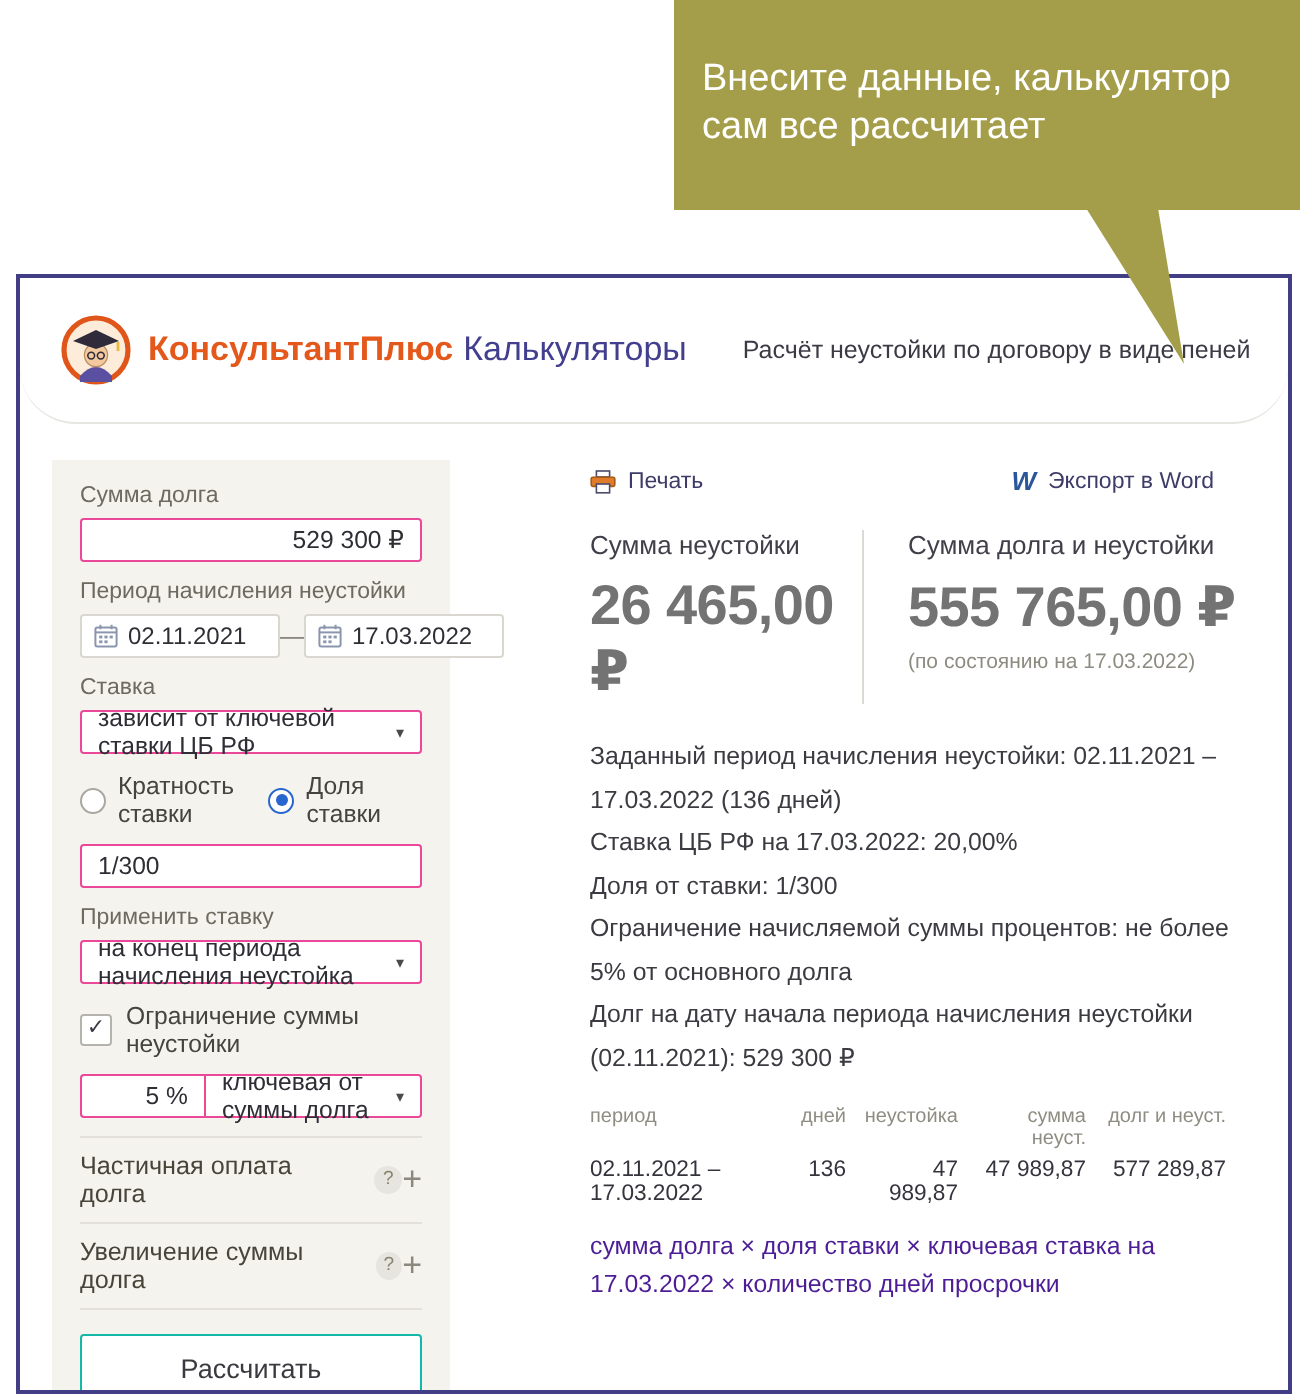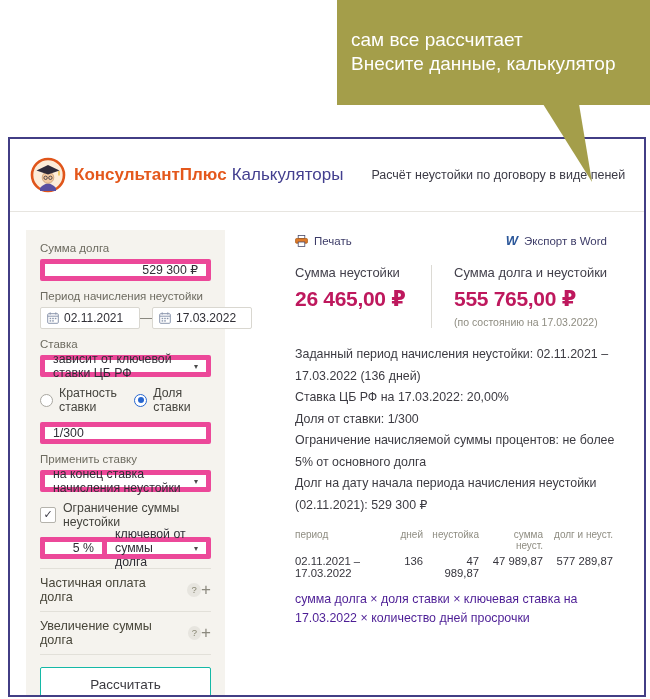--- a/index.html
+++ b/index.html
@@ -12,32 +12,32 @@
   .bubble{
     position:absolute;left:337px;top:0;width:313px;height:105px;background:#a49e4a;
     color:#fff;box-sizing:border-box;padding:28px 10px 0 14px;font-size:19px;line-height:24px;z-index:6;
   }
   .bubble-tail{position:absolute;left:540px;top:104px;z-index:6;}
   
   .card{
     position:absolute;left:8px;top:137px;width:634px;height:556px;background:#fff;
     border:2px solid #423e85;overflow:hidden;z-index:1;
   }
-  .card-header{height:73px;display:flex;align-items:center;padding-left:20px;border-bottom:1px solid #e7e5e0;box-sizing:border-box;}
+  .card-header{height:73px;display:flex;align-items:center;padding-left:20px;border-bottom:1px solid #e7e5e0;box-sizing:border-box;border-radius:28px;}
   .brand{margin-left:8px;font-size:17px;font-weight:bold;color:#e4581c;white-space:nowrap;}
   .brand2{color:#433f8f;margin-left:5px;font-weight:normal;font-size:17px;}
   .page-title{margin-left:28px;font-size:12.5px;color:#3b3a45;}
   .card-body{position:relative;height:481px;}
   
   .left-col{position:absolute;left:16px;top:18px;width:244px;}
   .panel{background:#f5f3ee;padding:12px 14px 13px;box-sizing:border-box;width:199px;}
   .flabel{font-size:11.5px;color:#6d6b60;margin:0 0 4px;line-height:13px;}
   .fgroup{margin-bottom:9px;}
   .tinput,.tselect{
-    height:22px;background:#fff;border:5px solid #ec4899;border-radius:2px;box-sizing:border-box;
+    height:22px;background:#fff;border:1px solid #ec4899;border-radius:2px;box-sizing:border-box;
     display:flex;align-items:center;padding:0 8px;font-size:12.3px;color:#2f2e35;
   }
   .tinput.right{justify-content:flex-end;}
   .tselect{justify-content:space-between;cursor:pointer;}
   .caret{font-size:8px;color:#4a4a4a;margin-left:6px;}
   .daterow{display:flex;align-items:center;}
   .dateinput{flex:0 0 100px;height:22px;background:#fff;border:1px solid #d9d7d0;border-radius:2px;box-sizing:border-box;display:flex;align-items:center;padding:0 6px;font-size:12px;color:#2f2e35;}
   .dateinput svg{margin-right:5px;flex:0 0 auto;}
   .dash{flex:1;text-align:center;color:#7c7a72;font-size:12px;}
   .radiorow{display:flex;align-items:center;margin:1px 0 8px;font-size:12.3px;color:#45443e;}
@@ -61,37 +61,37 @@
   
   .results{position:absolute;left:285px;top:21px;width:338px;}
   .toolbar{display:flex;align-items:center;justify-content:space-between;}
   .toolbtn{display:flex;align-items:center;margin-right:26px;font-size:11.5px;color:#3d3c68;cursor:pointer;}
   .toolbtn svg{margin-right:6px;}
   .w-icon{font-weight:800;font-style:italic;color:#2b579a;font-size:13px;margin-right:6px;}
   .sums{display:flex;margin-top:17px;}
   .sumblock1{width:136px;}
   .sumblock2{border-left:1px solid #dcdad4;padding-left:22px;}
   .sumlabel{font-size:13px;color:#413f4a;margin-bottom:7px;}
-  .sumvalue{font-size:21px;font-weight:bold;color:#be185d;letter-spacing:-0.3px;}
+  .sumvalue{font-size:28px;font-weight:bold;color:#737373;letter-spacing:-0.3px;}
   .sumnote{font-size:10.5px;color:#8e8c81;margin-top:5px;}
   .details{margin-top:16px;font-size:12.4px;color:#3c3b42;line-height:21.5px;}
   .rtable{margin-top:13px;}
   .trow{display:grid;grid-template-columns:96px 26px 50px 58px 64px;column-gap:6px;}
   .th{font-size:10px;color:#8f8d82;}
   .td{font-size:11.3px;color:#35343c;margin-top:4px;}
   .c1,.c2,.c3,.c4{text-align:right;}
   .sec-title{margin-top:38px;font-size:13px;font-weight:bold;color:#2e2d35;}
   .formula{margin-top:11px;font-size:12.4px;color:#4c1d95;line-height:19px;}
 </style>
 </head>
 <body>
 
 <div class="bubble">
+  <div>Внесите данные, калькулятор</div>
   <div>сам все рассчитает</div>
-  <div>Внесите данные, калькулятор</div>
 </div>
 <svg class="bubble-tail" width="56" height="80" viewBox="0 0 56 80">
     <polygon points="3,0 39,0 52,78" fill="#a49e4a"></polygon>
   </svg>
 
 <div class="card">
 
   <div class="card-header">
     <svg width="36" height="36" viewBox="0 0 36 36">
       <circle cx="18" cy="18" r="16" fill="#fcecd9" stroke="#e0551a" stroke-width="2.6"></circle>
@@ -171,36 +171,36 @@
 
         <div class="fgroup">
           <div class="tinput">
             <span>1/300</span>
           </div>
         </div>
 
         <div class="fgroup">
           <div class="flabel">Применить ставку</div>
           <div class="tselect">
-            <span>на конец ставка начисления неустойки</span>
+            <span>на конец периода начисления неустойка</span>
             <span class="caret">▾</span>
           </div>
         </div>
 
         <div class="cbrow">
           <span class="cb">✓</span>
           <span>Ограничение суммы неустойки</span>
         </div>
 
         <div class="fgroup pctrow">
           <div class="tinput right">
             <span>5 %</span>
           </div>
           <div class="tselect">
-            <span>ключевой от суммы долга</span>
+            <span>ключевая от суммы долга</span>
             <span class="caret">▾</span>
           </div>
         </div>
 
         <div class="expand">
           <span class="expand-label">
             <span>Частичная оплата долга</span>
             <span class="qbadge">?</span>
           </span>
           <span class="plus">+</span>

